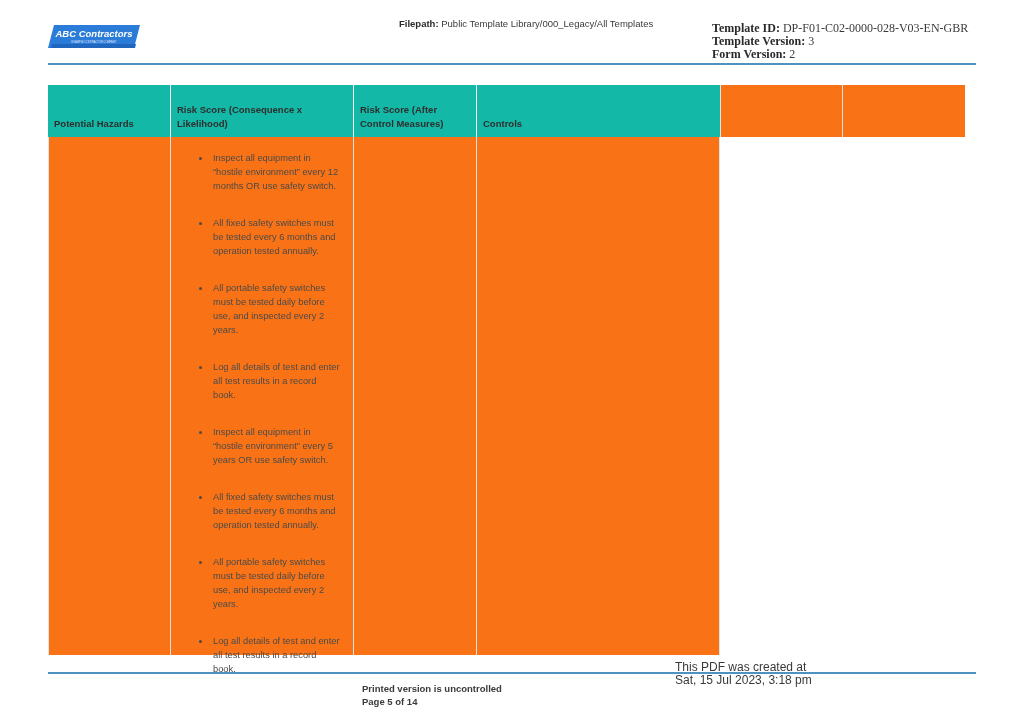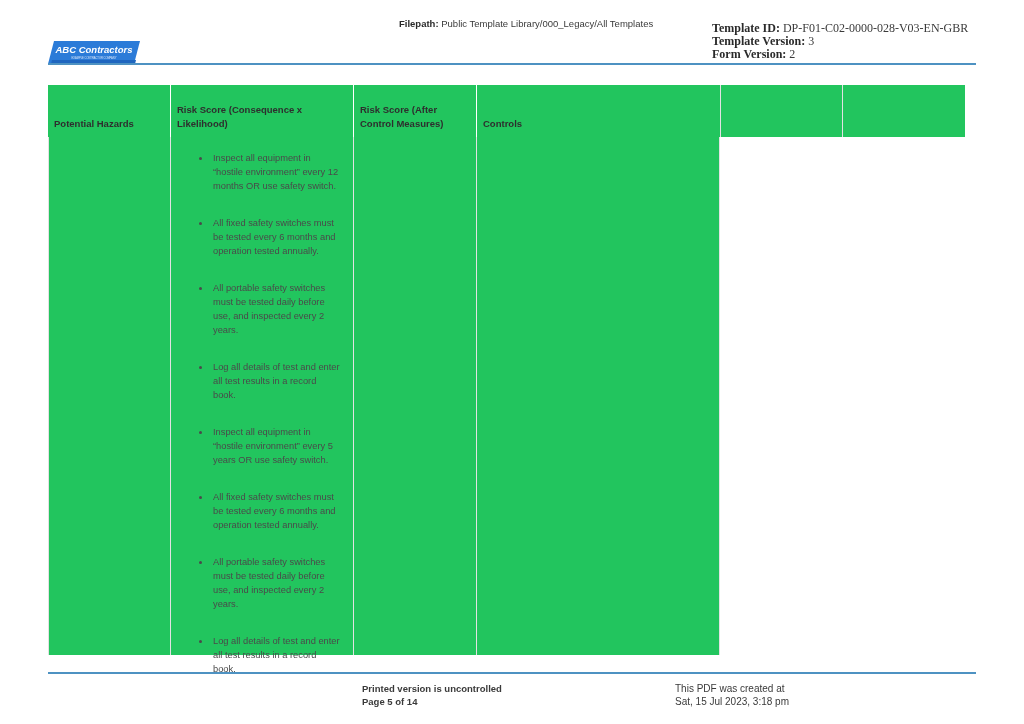--- a/index.html
+++ b/index.html
@@ -4,21 +4,21 @@
   <style>
     * { box-sizing: border-box; margin: 0; padding: 0; }
     html, body {
       width: 1024px; height: 724px; background: #ffffff; overflow: hidden;
       font-family: "Liberation Sans", sans-serif; color: #3a3a3a;
     }
     .page { position: relative; width: 1024px; height: 724px; }
 
     
     .logo {
-      position: absolute; left: 48px; top: 40px; width: 92px; height: 25px;
+      position: absolute; left: 48px; top: 24px; width: 92px; height: 25px;
     }
     .logo svg { display: block; }
     .filepath {
       position: absolute; left: 362px; top: 18px; font-size: 9.5px; color: #3a3a3a;
       white-space: nowrap;
     }
     .meta {
       position: absolute; left: 675px; top: 22px; font-size: 12px; line-height: 13px;
       color: #3a3a3a; white-space: nowrap; font-family: Liberation Serif, serif;
     }
@@ -30,48 +30,48 @@
     .rule.bottom { top: 672px; }
 
     
     .table {
       position: absolute; left: 48px; top: 85px; width: 917px; height: 570px;
       display: grid;
       grid-template-columns: 122px 183px 123px 244px 122px 123px;
       grid-template-rows: 52px 518px;
     }
     .th {
-      background: #22c55e; font-size: 9.5px; font-weight: bold; color: #2e2e2e;
+      background: #14b8a6; font-size: 9.5px; font-weight: bold; color: #2e2e2e;
       padding: 0 6px 7px 6px; display: flex; align-items: flex-end; line-height: 13.5px;
       border-left: 1px solid #ffffff;
     }
     .th:first-child { border-left: none; }
     .td {
-      border-left: 1px solid #e2e2e2; background: #22c55e;
+      border-left: 1px solid #e2e2e2; background: #f97316;
     }
     .td.last { border-right: 1px solid #e2e2e2; }
     .controls-cell { padding: 14px 8px 0 26px; }
     .controls-list { list-style: none; }
     .controls-list li {
       position: relative; font-size: 9.3px; line-height: 14px; color: #4a4a4a;
       padding-left: 16px; padding-right: 4px; margin-bottom: 23px;
     }
     .controls-list li::before {
       content: ""; position: absolute; left: 2px; top: 6px; width: 3px; height: 3px;
       border-radius: 50%; background: #4a4a4a;
     }
 
     
     .footer-left {
       position: absolute; left: 362px; top: 682px; font-size: 9.5px; line-height: 13px;
       color: #3a3a3a;
       font-weight: bold;
     }
     .footer-right {
-      position: absolute; left: 675px; top: 682px; font-size: 10px; line-height: 13px;
+      position: absolute; left: 675px; top: 661px; font-size: 12px; line-height: 13px;
       color: #3a3a3a;
     }
   </style>
 </head>
 <body>
 
 <div class="page">
 
   <div class="logo">
     <svg width="92" height="25" viewBox="0 0 92 25">

